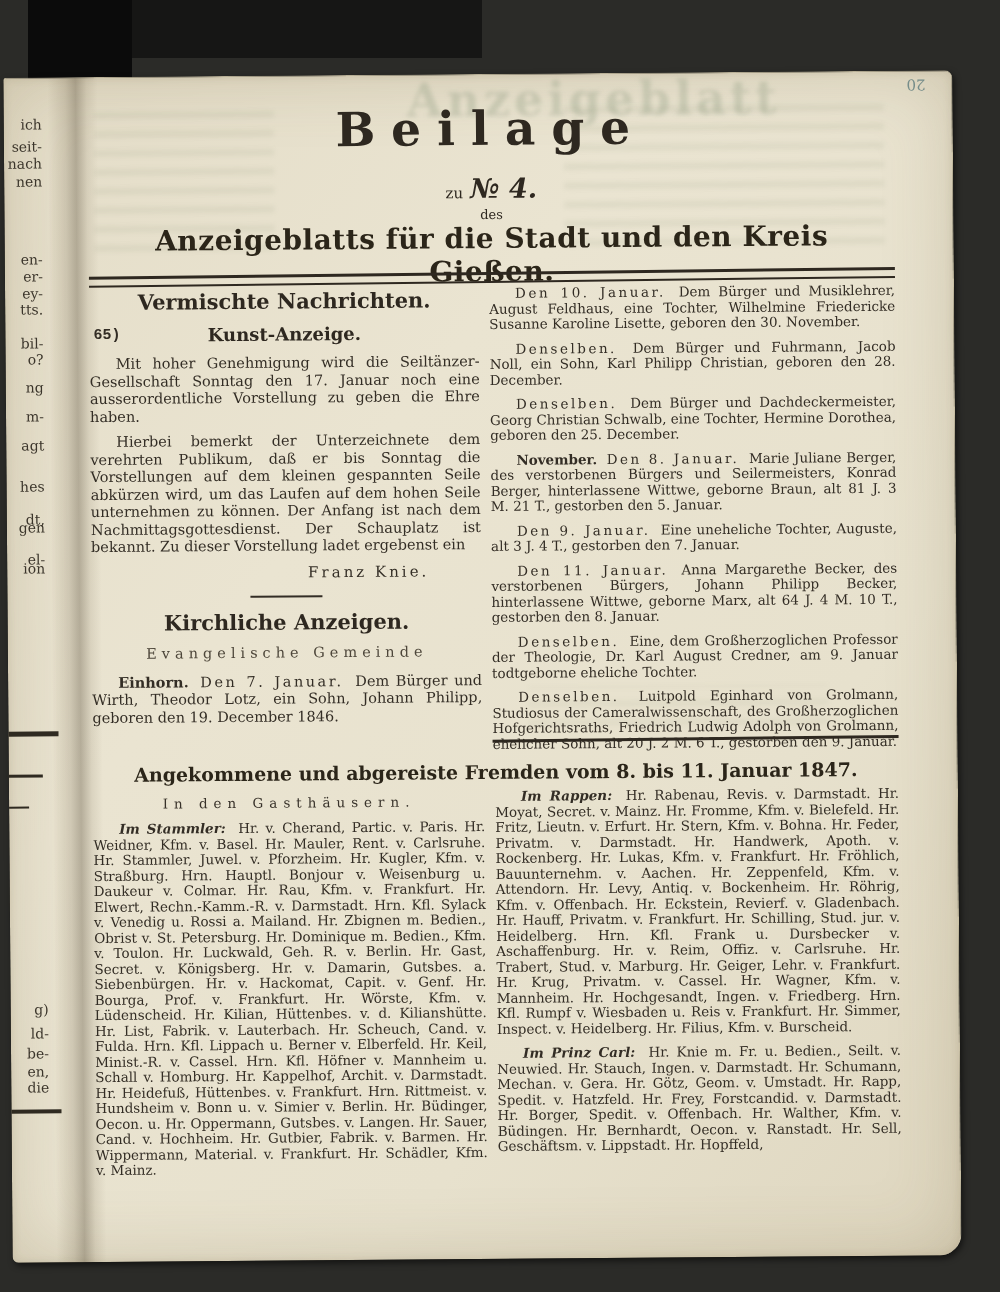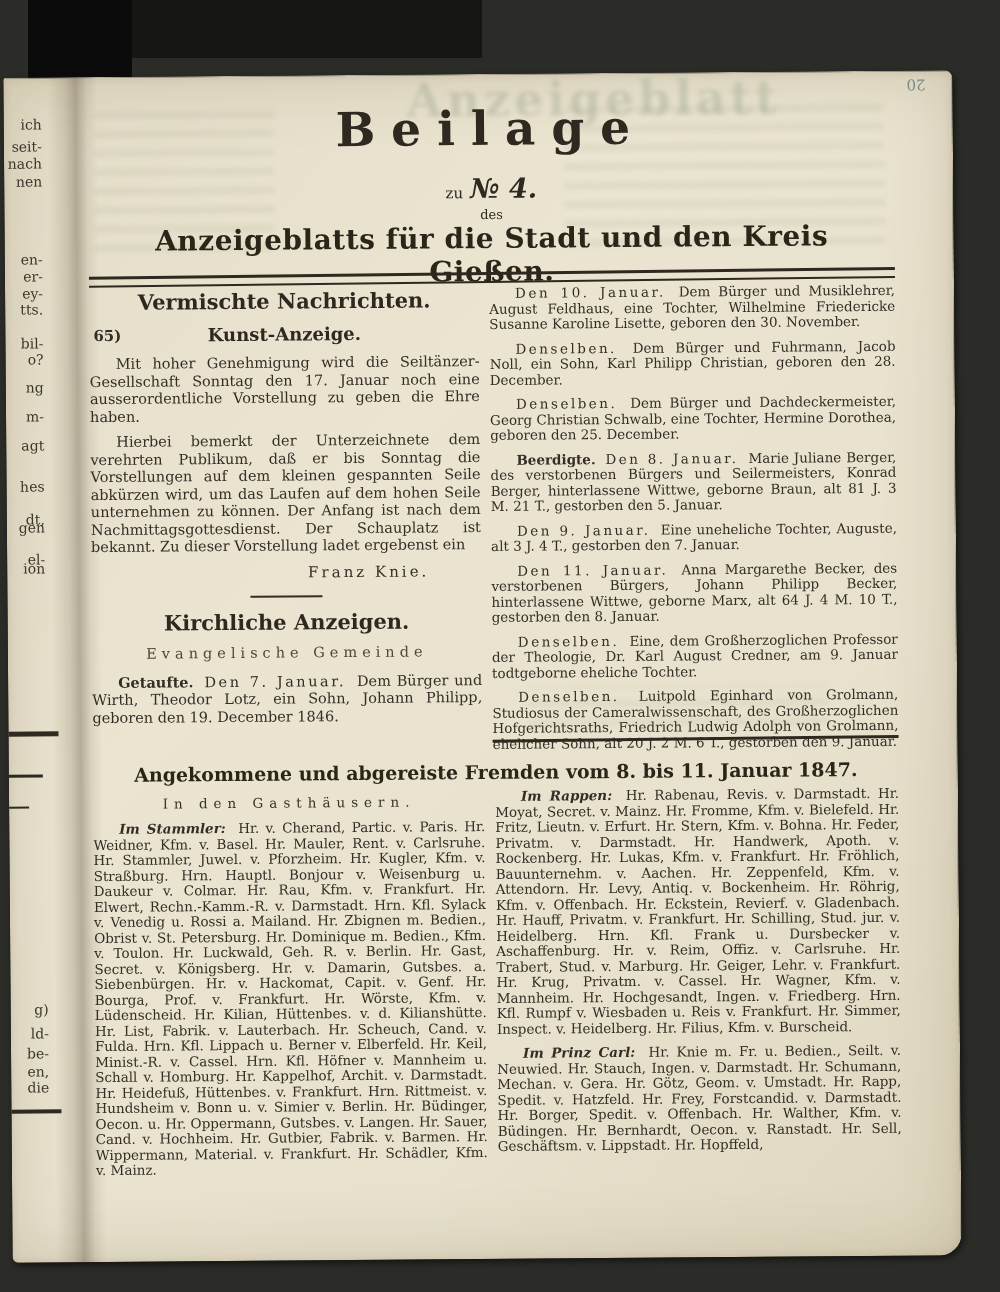--- a/index.html
+++ b/index.html
@@ -50,21 +50,21 @@
   .subtitle { position:absolute; left:84px; top:147px; width:806px; text-align:center;
     font-size:28px; font-weight:bold; letter-spacing:0.5px; color:#2b2519; }
   .double-rule { position:absolute; left:84px; top:197px; width:806px; height:6px;
     border-top:3px solid #2e2820; border-bottom:2px solid #2e2820; transform:rotate(-0.25deg); }
 
   .col-left  { position:absolute; left:84px;  top:212px; width:390px; }
   .col-right { position:absolute; left:484px; top:211px; width:406px; }
 
   .sec-h  { text-align:center; font-weight:bold; font-size:21px; margin:0 0 10px; color:#2e2820; }
   .kunst-row { position:relative; text-align:center; margin:0 0 10px; }
-  .kunst-no { position:absolute; left:4px; top:2px; font-weight:bold; font-size:15px; }
+  .kunst-no { position:absolute; left:4px; top:2px; font-weight:bold; font-size:15px;font-family:Liberation Mono, monospace; }
   .kunst-h  { font-weight:bold; font-size:18px; color:#2e2820; }
 
   .body-p { margin:0 0 8px 0; text-align:justify; text-indent:26px; font-size:14.5px; line-height:17.5px; }
   .col-right .body-p { font-size:13.5px; line-height:15.5px; margin-bottom:9px; }
   .date { letter-spacing:2.5px; margin-right:5px; }
   .lead-b { font-weight:bold; margin-right:5px; }
 
   .sig { text-align:right; padding-right:52px; letter-spacing:3px; font-size:15px; margin:2px 0 0; }
   .mini-rule { width:72px; height:2px; background:#332d25; margin:14px auto 12px; }
   .gemeinde { text-align:center; letter-spacing:5px; font-size:14.5px; color:#4d463a; margin:0 0 12px; }
@@ -141,41 +141,41 @@
         <span class="kunst-no">65)</span>
         <span class="kunst-h">Kunst-Anzeige.</span>
       </div>
       <p class="body-p">Mit hoher Genehmigung wird die Seiltänzer-Gesellschaft Sonntag den 17. Januar noch eine ausserordentliche Vorstellung zu geben die Ehre haben.</p>
       <p class="body-p">Hierbei bemerkt der Unterzeichnete dem verehrten Publikum, daß er bis Sonntag die Vorstellungen auf dem kleinen gespannten Seile abkürzen wird, um das Laufen auf dem hohen Seile unternehmen zu können. Der Anfang ist nach dem Nachmittagsgottesdienst. Der Schauplatz ist bekannt. Zu dieser Vorstellung ladet ergebenst ein</p>
       <div class="sig">Franz Knie.</div>
       <div class="mini-rule"></div>
       <div class="sec-h">Kirchliche Anzeigen.</div>
       <div class="gemeinde">Evangelische Gemeinde</div>
       <p class="body-p">
-        <span class="lead-b">Getaufte.</span>
+        <span class="lead-b">Einhorn.</span>
         <span class="date">Den 7. Januar.</span>
         <span>Dem Bürger und Wirth, Theodor Lotz, ein Sohn, Johann Philipp, geboren den 19. December 1846.</span>
       </p>
     </div>
 
     <div class="col-right">
       <p class="body-p">
         <span class="date">Den 10. Januar.</span>
         <span>Dem Bürger und Musiklehrer, August Feldhaus, eine Tochter, Wilhelmine Friedericke Susanne Karoline Lisette, geboren den 30. November.</span>
       </p>
       <p class="body-p">
         <span class="date">Denselben.</span>
         <span>Dem Bürger und Fuhrmann, Jacob Noll, ein Sohn, Karl Philipp Christian, geboren den 28. December.</span>
       </p>
       <p class="body-p">
         <span class="date">Denselben.</span>
         <span>Dem Bürger und Dachdeckermeister, Georg Christian Schwalb, eine Tochter, Hermine Dorothea, geboren den 25. December.</span>
       </p>
       <p class="body-p">
-        <span class="lead-b">Beerdigte.</span>
+        <span class="lead-b">November.</span>
         <span class="date">Den 8. Januar.</span>
         <span>Marie Juliane Berger, des verstorbenen Bürgers und Seilermeisters, Konrad Berger, hinterlassene Wittwe, geborne Braun, alt 81 J. 3 M. 21 T., gestorben den 5. Januar.</span>
       </p>
       <p class="body-p">
         <span class="date">Den 9. Januar.</span>
         <span>Eine uneheliche Tochter, Auguste, alt 3 J. 4 T., gestorben den 7. Januar.</span>
       </p>
       <p class="body-p">
         <span class="date">Den 11. Januar.</span>
         <span>Anna Margarethe Becker, des verstorbenen Bürgers, Johann Philipp Becker, hinterlassene Wittwe, geborne Marx, alt 64 J. 4 M. 10 T., gestorben den 8. Januar.</span>

